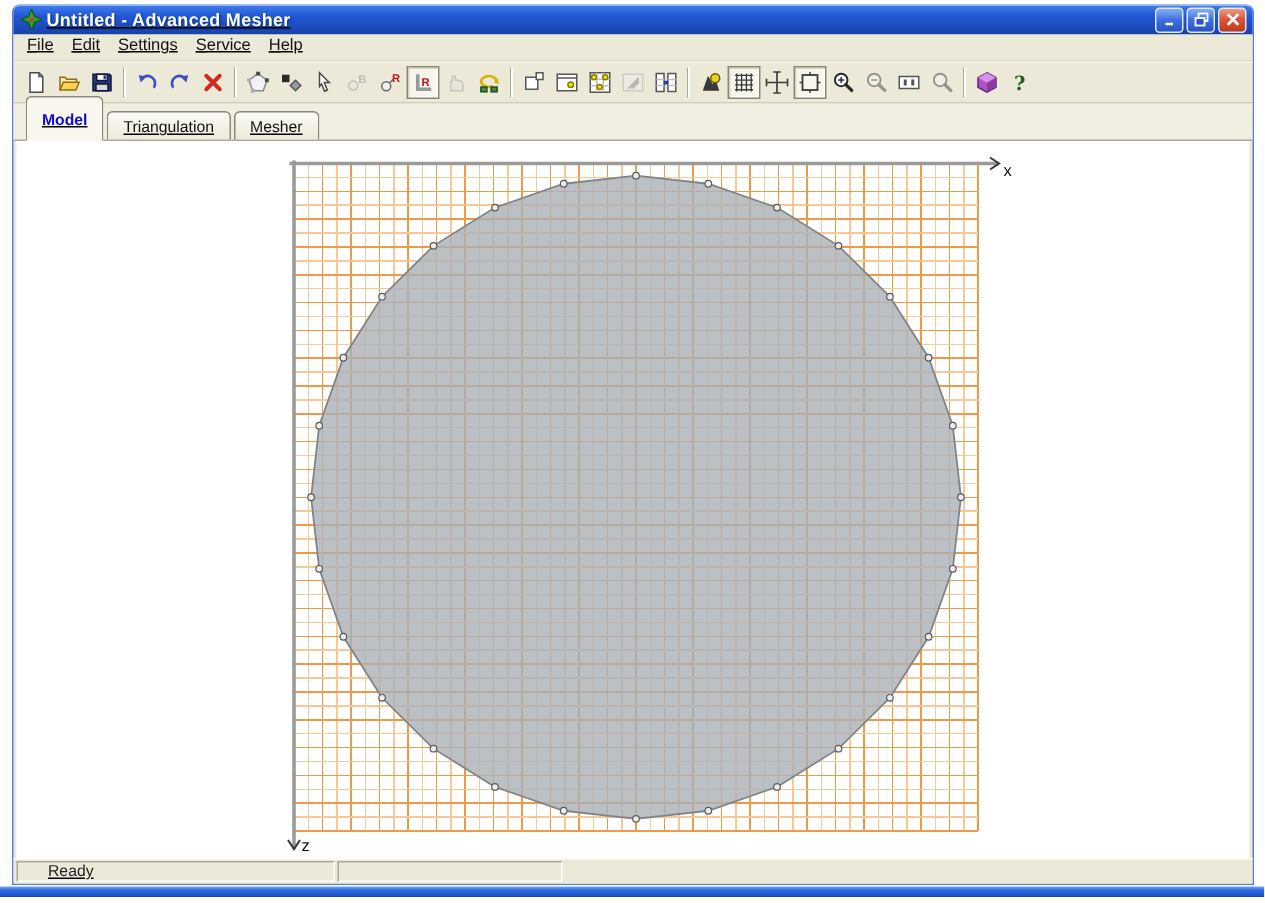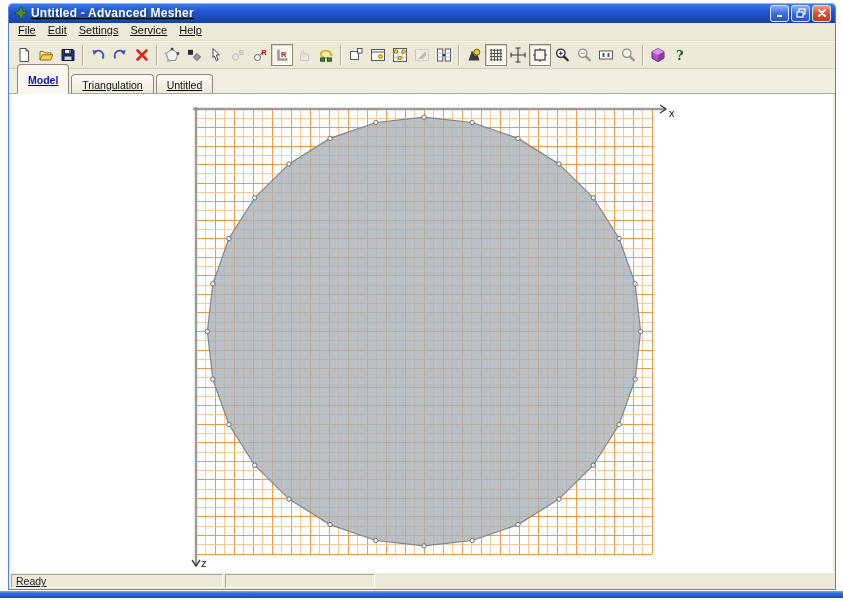--- a/index.html
+++ b/index.html
@@ -47,21 +47,21 @@
   .tab.selected{background:#f8f6ee;color:#0e0ed0;font-weight:bold;height:30px;margin-bottom:-1px;
                 border-bottom:1px solid #f8f6ee;}
   
   .client{flex:1 1 auto;background:#fff;position:relative;margin:0 2px;
           border-top:1px solid #fff;overflow:hidden;}
   #canvas-svg{position:absolute;left:177px;top:9px;}
   
   .statusbar{height:17px;flex:0 0 17px;background:#ece9d8;display:flex;align-items:stretch;
              padding:1px 2px;box-sizing:border-box;gap:2px;border-top:1px solid #fff;}
   .panel{border:1px solid;border-color:#aca899 #fff #fff #aca899;background:#ece9d8;
-         font-size:10.5px;color:#222;display:flex;align-items:center;padding:0 4px;
+         font-size:10.5px;color:#222;display:flex;align-items:center;padding:0 20px;
          box-sizing:border-box;white-space:nowrap;overflow:hidden;}
   .panel.p1{width:212px;flex:0 0 212px;}
   .panel.p2{flex:1 1 auto;}
   .panel.p3{width:150px;flex:0 0 150px;}
   
   .taskbar-strip{position:absolute;left:0;top:591px;width:843px;height:7px;
                  background:linear-gradient(180deg,#7da7f3 0%,#2e6ae2 35%,#2157cb 80%,#1a48ad 100%);}
 </style>
 </head>
 <body>
@@ -296,21 +296,21 @@
         <div class="tbtn">
           <svg width="16" height="16" viewBox="0 0 16 16">
             <text x="4" y="13" font-size="13" font-weight="bold" fill="#1d5c1d" font-family="DejaVu Serif,serif">?</text>
           </svg>
         </div>
       </div>
 
     <div class="tabrow">
       <div class="tab selected">Model</div>
       <div class="tab">Triangulation</div>
-      <div class="tab">Untitled</div>
+      <div class="tab">Mesher</div>
     </div>
 
     <div class="client">
       <svg id="canvas-svg" width="490" height="470" viewBox="0 0 490 470">
           <g shape-rendering="crispEdges">
             <line x1="8" y1="5" x2="8" y2="450" stroke="#ee9a4a" stroke-width="1"></line>
             <line x1="17.5" y1="5" x2="17.5" y2="450" stroke="#f7c898" stroke-width="1"></line>
             <line x1="27" y1="5" x2="27" y2="450" stroke="#ee9a4a" stroke-width="1"></line>
             <line x1="36.5" y1="5" x2="36.5" y2="450" stroke="#f7c898" stroke-width="1"></line>
             <line x1="46" y1="5" x2="46" y2="450" stroke="#ee9a4a" stroke-width="1"></line>

